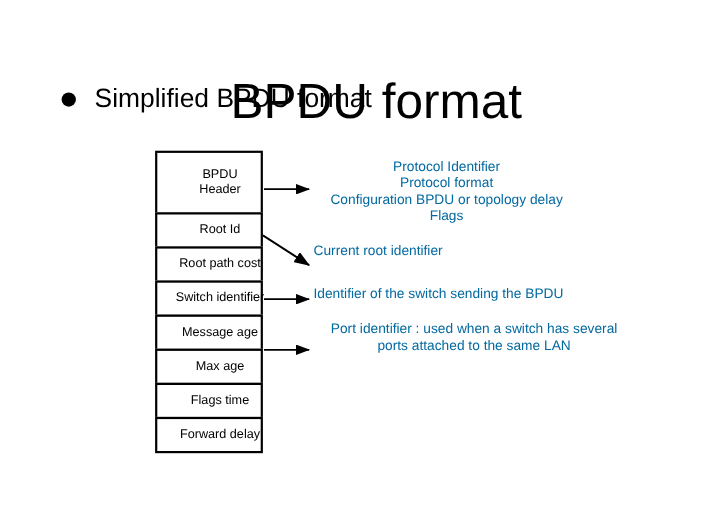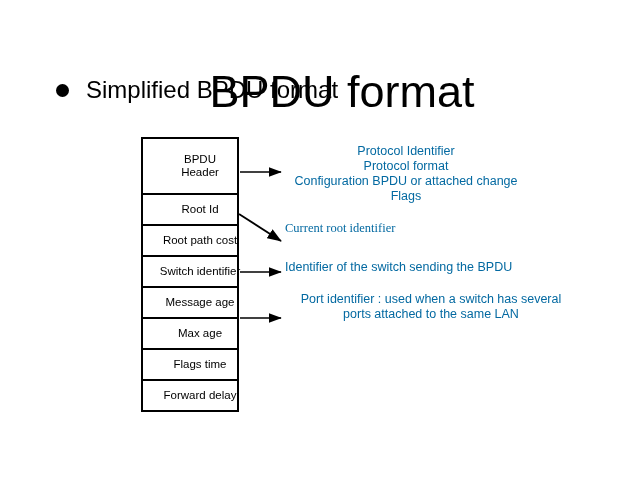--- a/index.html
+++ b/index.html
@@ -111,21 +111,20 @@
   #annotation-header {
     left: 277px;
     top: 144px;
     width: 258px;
     text-align: center;
   }
   #annotation-rootid {
     left: 285px;
     top: 221px;
     text-align: left;
-    font-family: Liberation Serif, serif;
   }
   #annotation-switchid {
     left: 285px;
     top: 260px;
     text-align: center;
   }
   #annotation-portid {
     left: 283px;
     top: 292px;
     width: 296px;
@@ -194,21 +193,21 @@
   <line x1="239" y1="214" x2="281" y2="241" stroke="#000000" stroke-width="1.8" marker-end="url(#arrowhead)"></line>
 
   <line x1="240" y1="272" x2="281" y2="272" stroke="#000000" stroke-width="1.6" marker-end="url(#arrowhead)"></line>
 
   <line x1="240" y1="318" x2="281" y2="318" stroke="#000000" stroke-width="1.6" marker-end="url(#arrowhead)"></line>
 </svg>
 
 <div class="annotation" id="annotation-header">
   <span class="ann-line">Protocol Identifier</span>
   <span class="ann-line">Protocol format</span>
-  <span class="ann-line">Configuration BPDU or attached change</span>
+  <span class="ann-line">Configuration BPDU or topology delay</span>
   <span class="ann-line">Flags</span>
 </div>
 
 <div class="annotation" id="annotation-rootid">
   <span class="ann-line">Current root identifier</span>
 </div>
 
 <div class="annotation" id="annotation-switchid">
   <span class="ann-line">Identifier of the switch sending the BPDU</span>
 </div>

